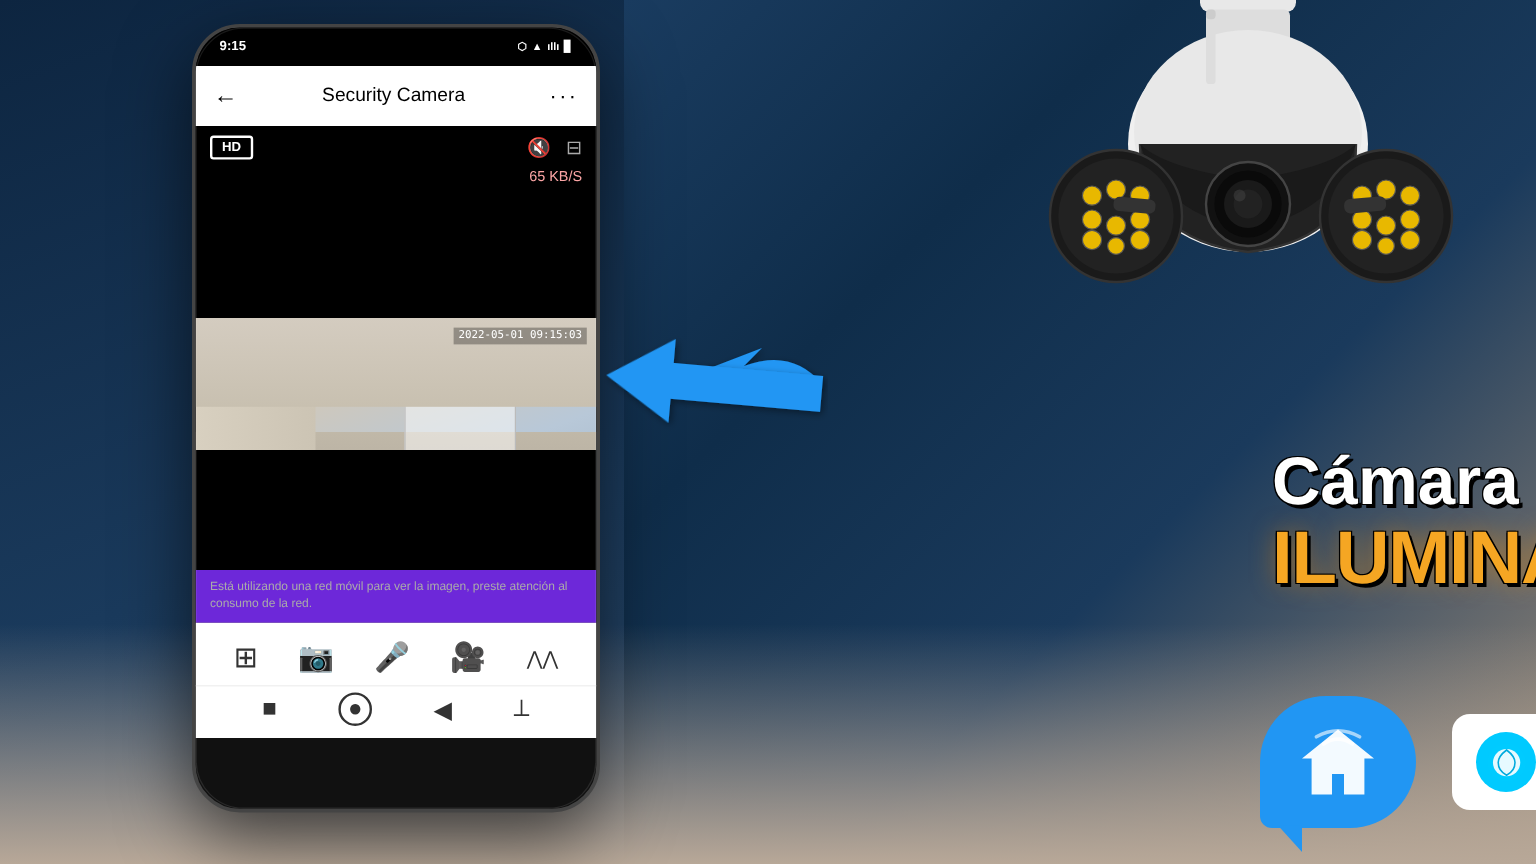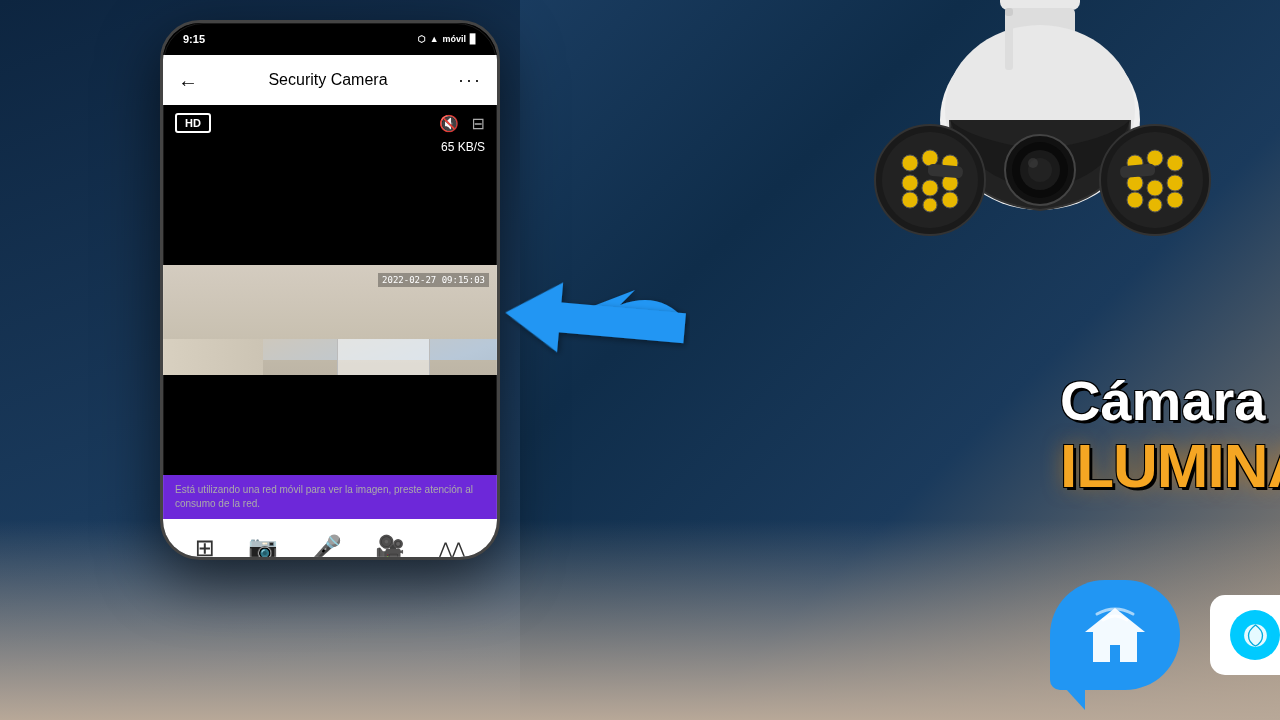--- a/index.html
+++ b/index.html
@@ -47,21 +47,21 @@
     .phone-container {
       position: absolute;
       left: 160px;
       top: 20px;
       width: 340px;
       height: 680px;
     }
 
     .phone-frame {
       width: 340px;
-      height: 540px;
+      height: 657px;
       background: #111;
       border-radius: 40px;
       border: 3px solid #444;
       position: relative;
       overflow: hidden;
       box-shadow: 0 20px 60px rgba(0,0,0,0.6);
     }
 
     
     .phone-status-bar {
@@ -141,21 +141,21 @@
     .video-top-right {
       display: flex;
       gap: 12px;
       align-items: center;
     }
 
     .speed-text {
       position: absolute;
       right: 12px;
       top: 35px;
-      color: #ffffff;
+      color: #fca5a5;
       font-size: 12px;
     }
 
     
     .camera-feed {
       position: absolute;
       bottom: 0;
       left: 0;
       right: 0;
       height: 210px;
@@ -369,21 +369,21 @@
 <div class="bg-bottom"></div>
 
 <div class="phone-container">
   <div class="phone-frame">
 
     <div class="phone-status-bar">
       <span>9:15</span>
       <div class="status-icons">
         <span style="font-size:9px;">⬡</span>
         <span style="font-size:9px;">▲</span>
-        <span style="font-size:9px;">móvil</span>
+        <span style="font-size:9px;">ıllı</span>
         <span style="font-size:9px;">▊</span>
       </div>
     </div>
 
     <div class="app-header">
       <span class="header-back">←</span>
       <span class="header-title">Security Camera</span>
       <span class="header-more">···</span>
     </div>
 
@@ -406,21 +406,21 @@
           <div style="position:absolute;bottom:0;left:0;right:0;height:55%;background:linear-gradient(to bottom,#c0b8a8 0%,#a8a098 100%);"></div>
 
           <div style="position:absolute;left:0;top:0;width:30%;height:100%;background:linear-gradient(to right,#d8d0c0 0%,#ccc4b4 100%);clip-path:polygon(0 0,100% 20%,100% 80%,0 100%);"></div>
 
           <div style="position:absolute;right:20%;top:10%;width:28%;height:70%;background:rgba(255,255,255,0.5);border:1px solid #bbb;"></div>
 
           <div style="position:absolute;left:8%;bottom:25%;width:18px;height:40px;background:#cc2222;border-radius:2px;opacity:0.8;"></div>
 
           <div style="position:absolute;top:0;left:0;right:0;height:35%;background:linear-gradient(to bottom,#d4ccc0 0%,#c8c0b0 100%);"></div>
 
-          <div class="timestamp-overlay">2022-02-27 09:15:03</div>
+          <div class="timestamp-overlay">2022-05-01 09:15:03</div>
         </div>
       </div>
 
       <div class="video-bottom-black"></div>
     </div>
 
     <div class="warning-text">
       <span>Está utilizando una red móvil para ver la imagen, preste atención al consumo de la red.</span>
     </div>
 

